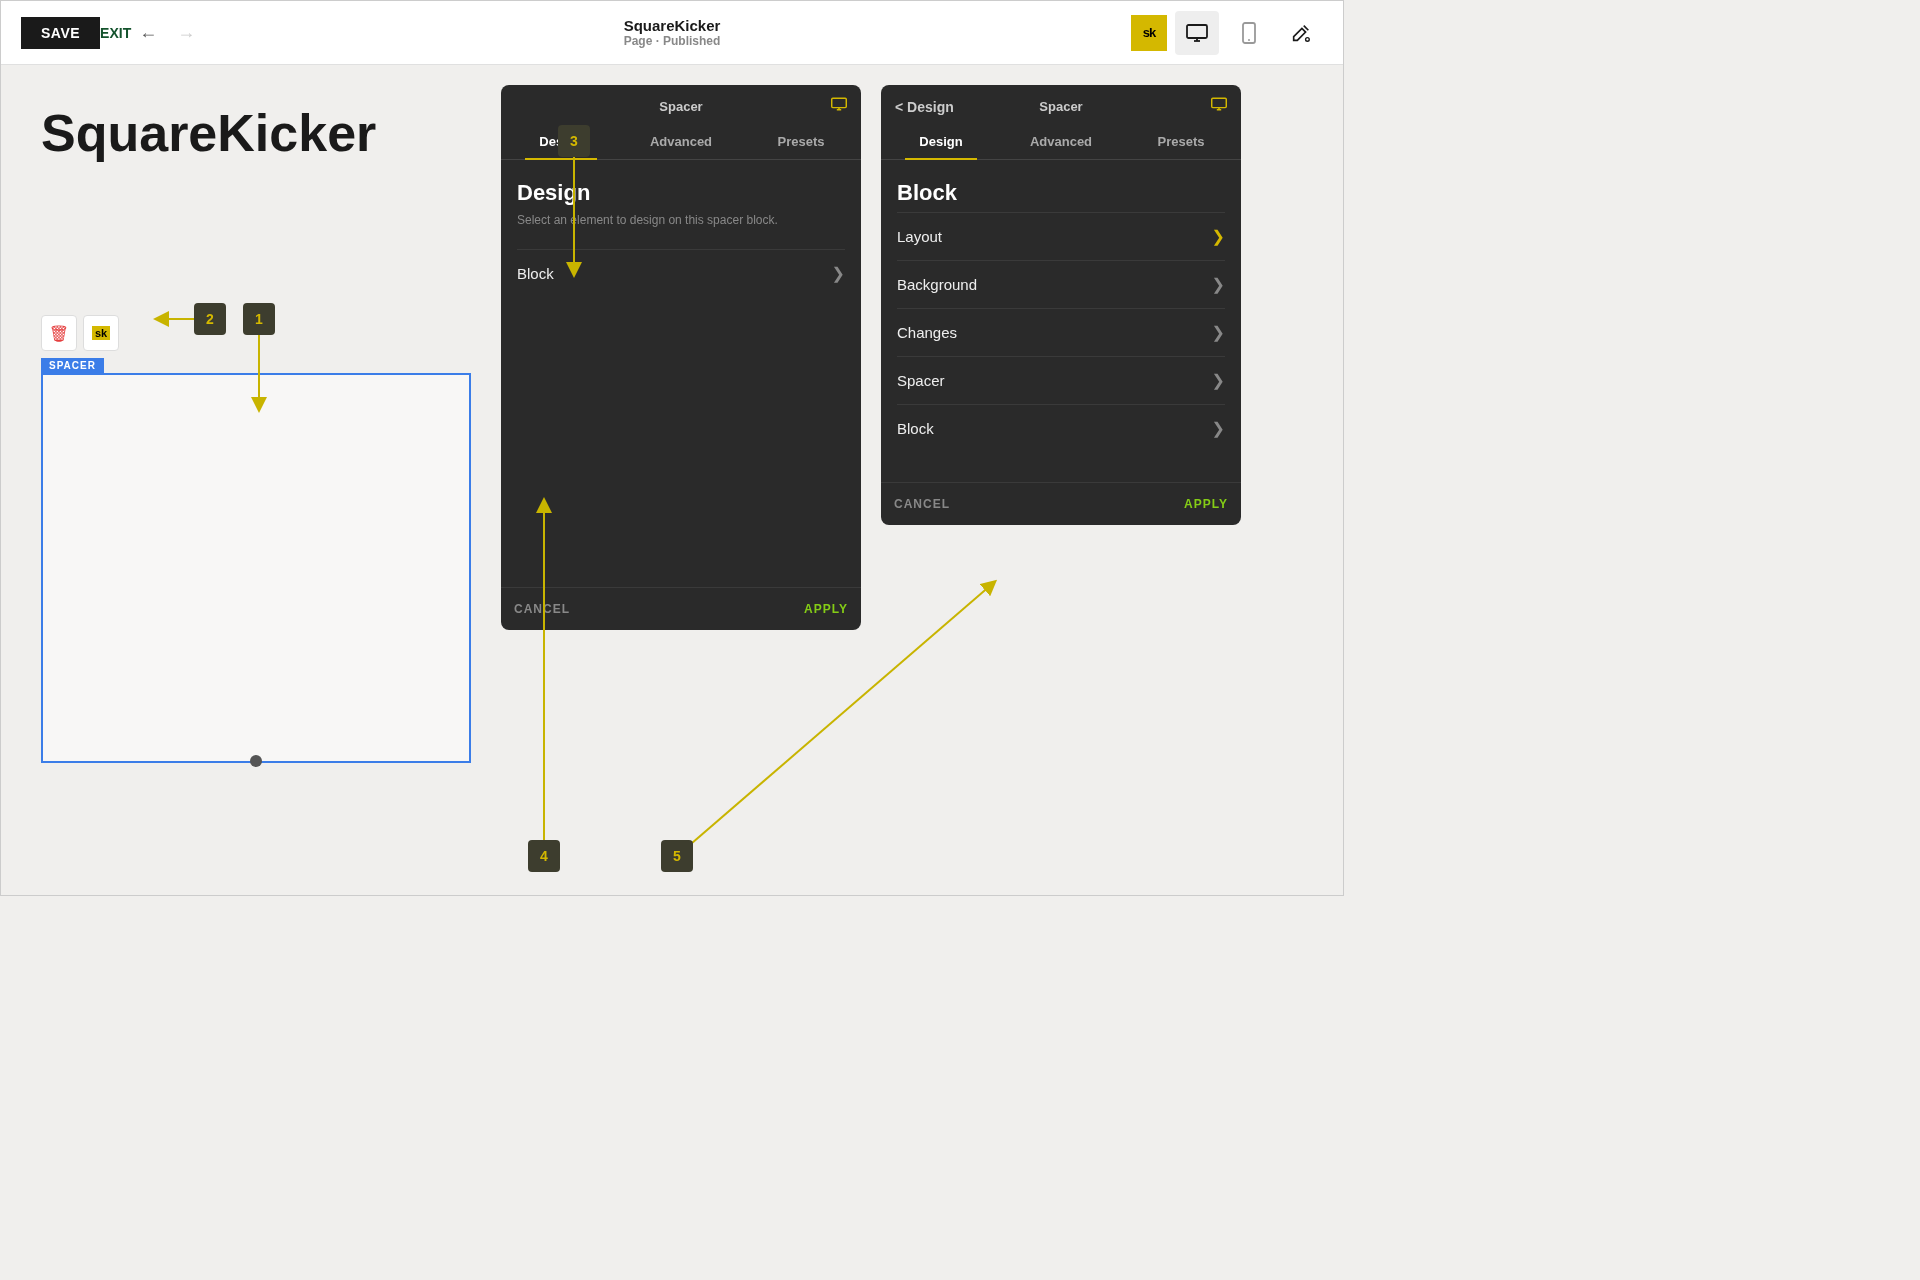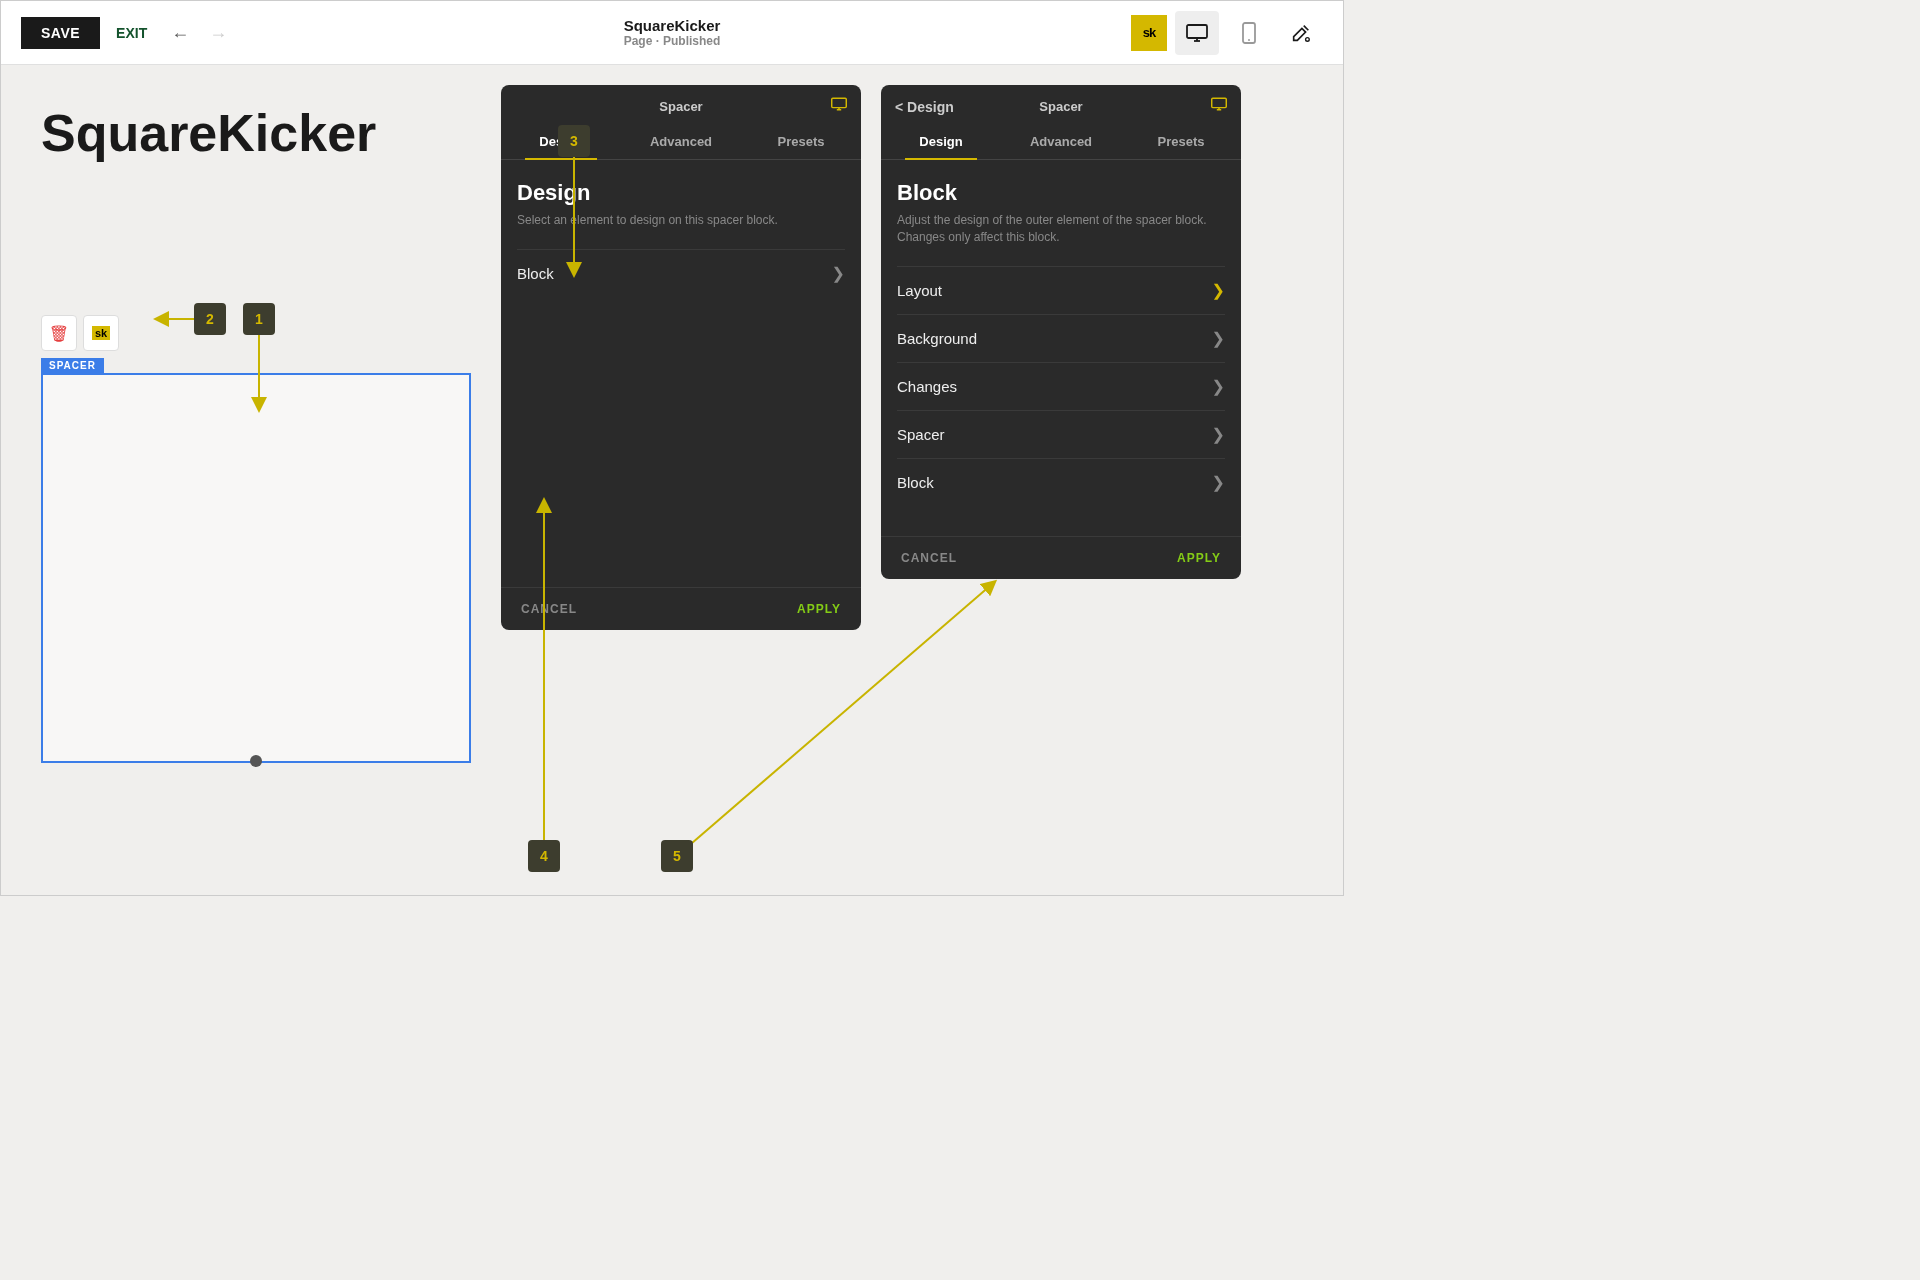--- a/index.html
+++ b/index.html
@@ -20,21 +20,21 @@
       height: 64px;
       background: #fff;
       border-bottom: 1px solid #e0e0e0;
       padding: 0 20px;
       position: relative;
       z-index: 10;
     }
     .topbar-left {
       display: flex;
       align-items: center;
-      gap: 16px;
+      gap: 0;
       justify-content: space-between;
     }
     .save-btn {
       background: #1a1a1a;
       color: #fff;
       border: none;
       padding: 8px 20px;
       font-size: 14px;
       font-weight: 700;
       cursor: pointer;
@@ -322,21 +322,21 @@
     }
     .panel-menu-item .chevron-gray {
       color: #888;
       font-size: 16px;
     }
 
     .panel-footer {
       display: flex;
       justify-content: space-between;
       align-items: center;
-      padding: 14px 20px;
+      padding: 14px 13px;
       border-top: 1px solid #3a3a3a;
       margin-top: 10px;
     }
     .footer-cancel {
       font-size: 12px;
       font-weight: 700;
       color: #888;
       letter-spacing: 1px;
       cursor: pointer;
     }
@@ -459,21 +459,20 @@
         </svg>
       </span>
     </div>
     <div class="panel-tabs">
       <div class="panel-tab active">Design</div>
       <div class="panel-tab">Advanced</div>
       <div class="panel-tab">Presets</div>
     </div>
     <div class="panel-body">
       <div class="panel-section-title">Block</div>
-      <div class="panel-section-desc">Adjust the design of the outer element of the spacer block. Changes only affect this block.</div>
       <div class="panel-menu-item">
         <span>Layout</span>
         <span class="chevron">❯</span>
       </div>
       <div class="panel-menu-item">
         <span>Background</span>
         <span class="chevron-gray">❯</span>
       </div>
       <div class="panel-menu-item">
         <span>Changes</span>

